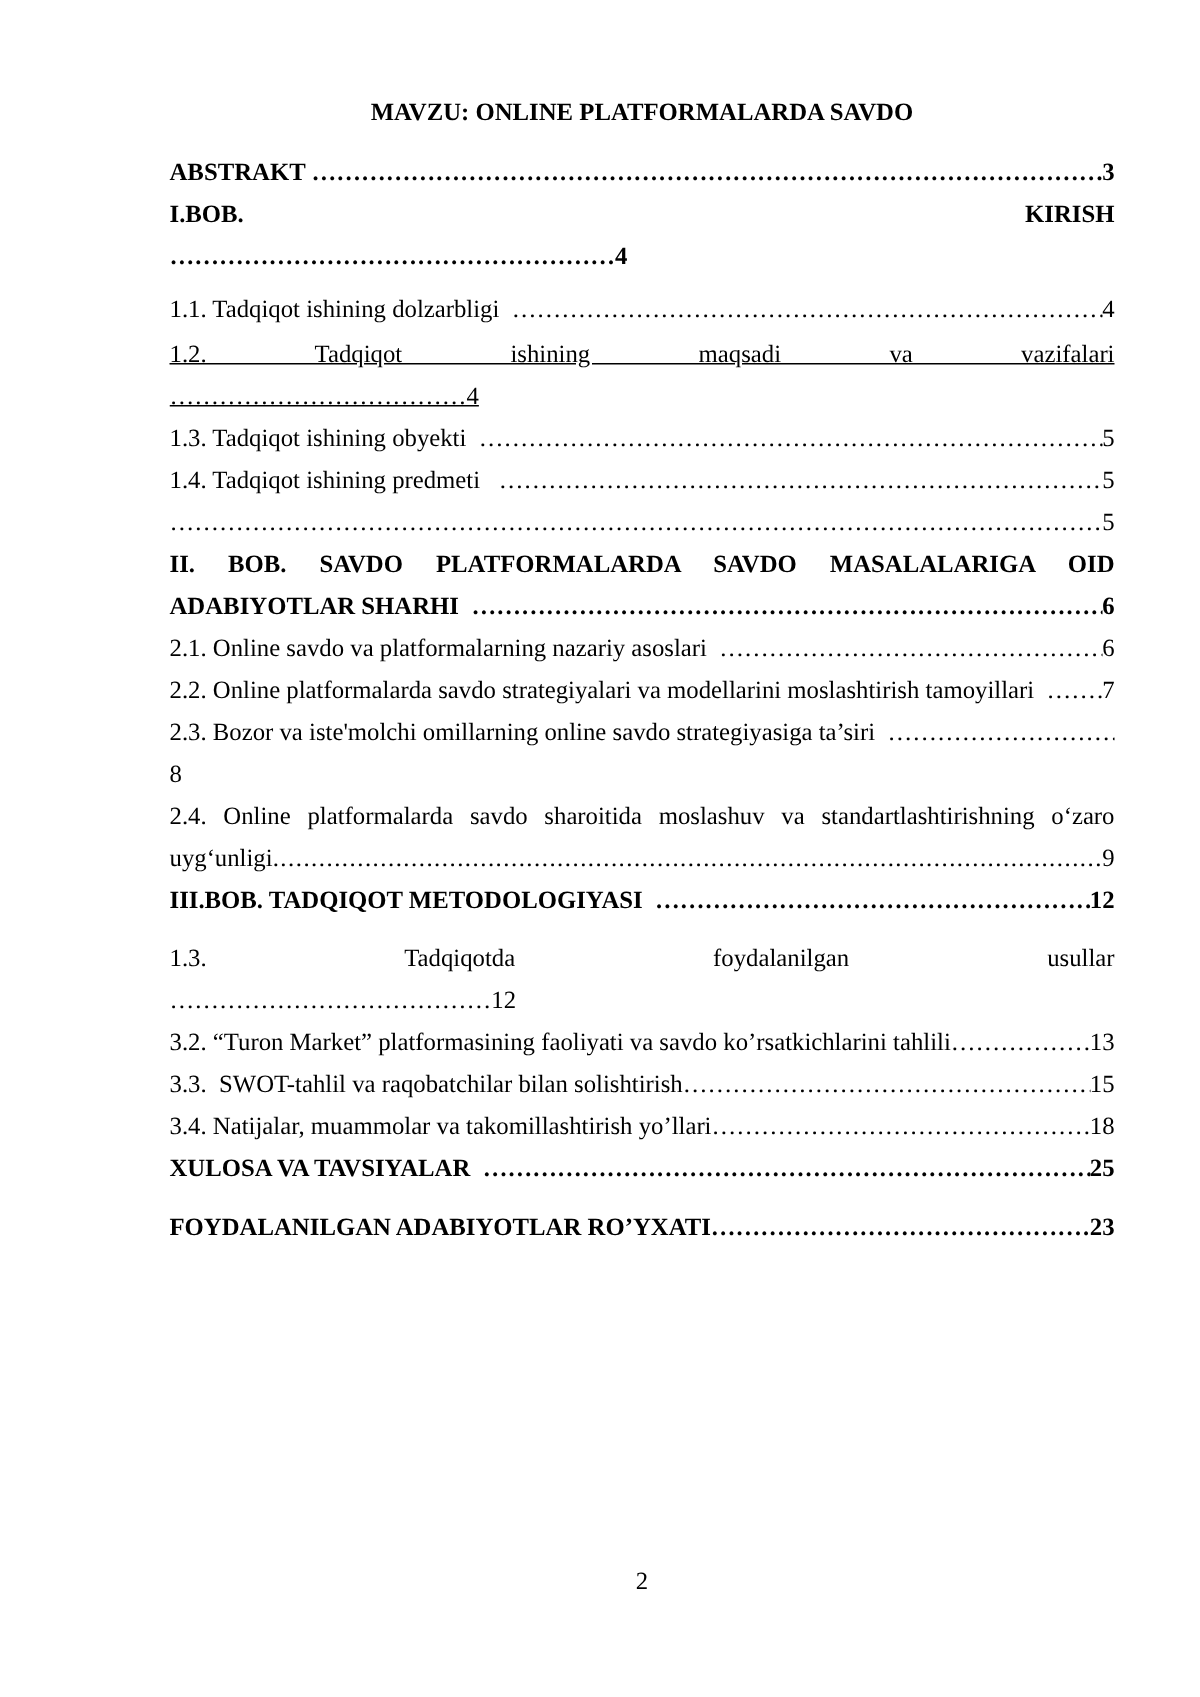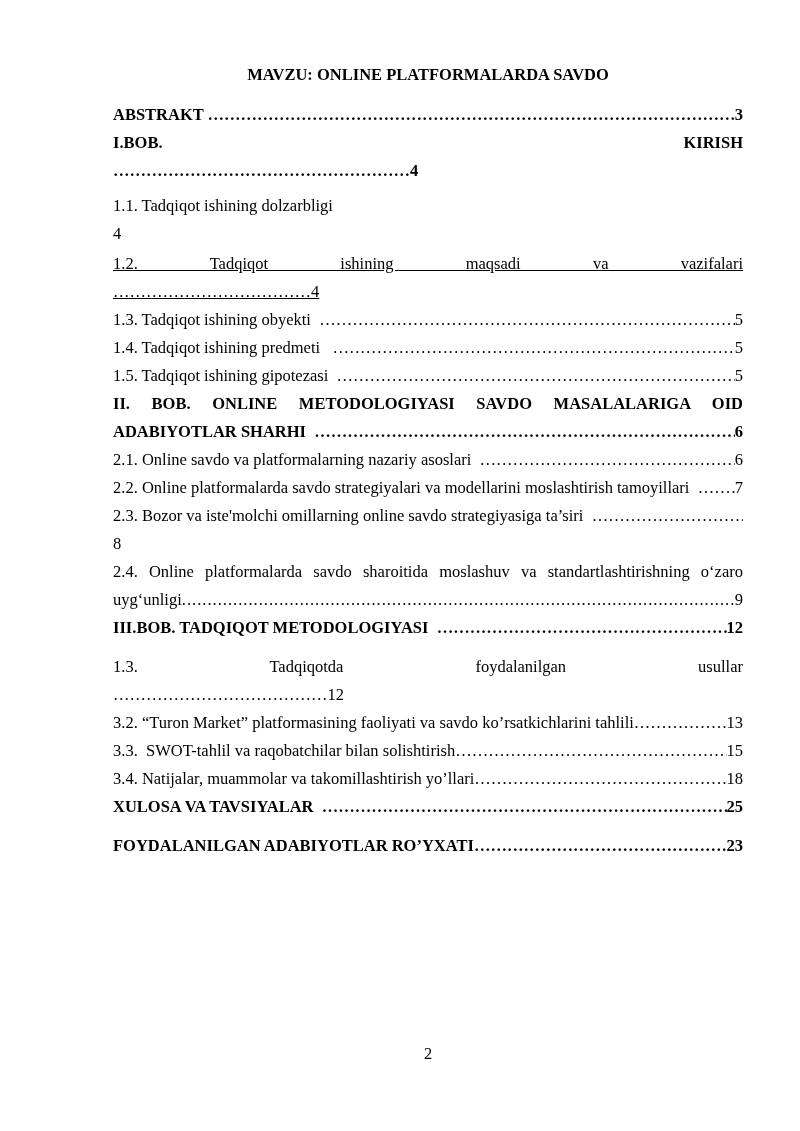--- a/index.html
+++ b/index.html
@@ -23,21 +23,21 @@
   
   .tocrow { display:flex; align-items:baseline; }
   .label { white-space:pre; flex:0 0 auto; }
   .leader { flex:1 1 0; min-width:0; overflow:hidden; white-space:nowrap; }
   .leader-fine { flex:1 1 0; min-width:0; overflow:hidden; white-space:nowrap; letter-spacing:1px; }
   .pageno { white-space:pre; flex:0 0 auto; }
   .dotsline { white-space:nowrap; overflow:hidden; }
   .mt12 { margin-top:12px; }
   .mt11 { margin-top:11px; }
   .mt10 { }
-  .mt7  { margin-top:7px;flex-direction:column; }
+  .mt7  { margin-top:7px; }
   .mt2  { margin-top:2px;text-decoration:underline; }
   .footer {
     position:absolute; top:1040px; left:113px; right:57px;
     text-align:center; line-height:28px;
   }
 </style>
 </head>
 <body>
 
 <div class="page">
@@ -72,27 +72,26 @@
     <span class="pageno">5</span>
   </div>
 
   <div class="line tocrow">
     <span class="label">1.4. Tadqiqot ishining predmeti   </span>
     <span class="leader">…………………………………………………………………………………………………………………………………………………………</span>
     <span class="pageno">5</span>
   </div>
 
   <div class="line tocrow">
-    <span class="label">1.5. Tadqiqot ishining gipotezasi  </span>
     <span class="leader">…………………………………………………………………………………………………………………………………………………………</span>
     <span class="pageno">5</span>
   </div>
 
   <div>
-    <p class="line spread bold">II. BOB. ONLINE METODOLOGIYASI SAVDO MASALALARIGA OID</p>
+    <p class="line spread bold">II. BOB. SAVDO PLATFORMALARDA SAVDO MASALALARIGA OID</p>
     <div class="line tocrow bold">
       <span class="label">ADABIYOTLAR SHARHI  </span>
       <span class="leader">…………………………………………………………………………………………………………………………………………………………</span>
       <span class="pageno">6</span>
     </div>
   </div>
 
   <div class="line tocrow mt10">
     <span class="label">2.1. Online savdo va platformalarning nazariy asoslari  </span>
     <span class="leader">…………………………………………………………………………………………………………………………………………………………</span>

